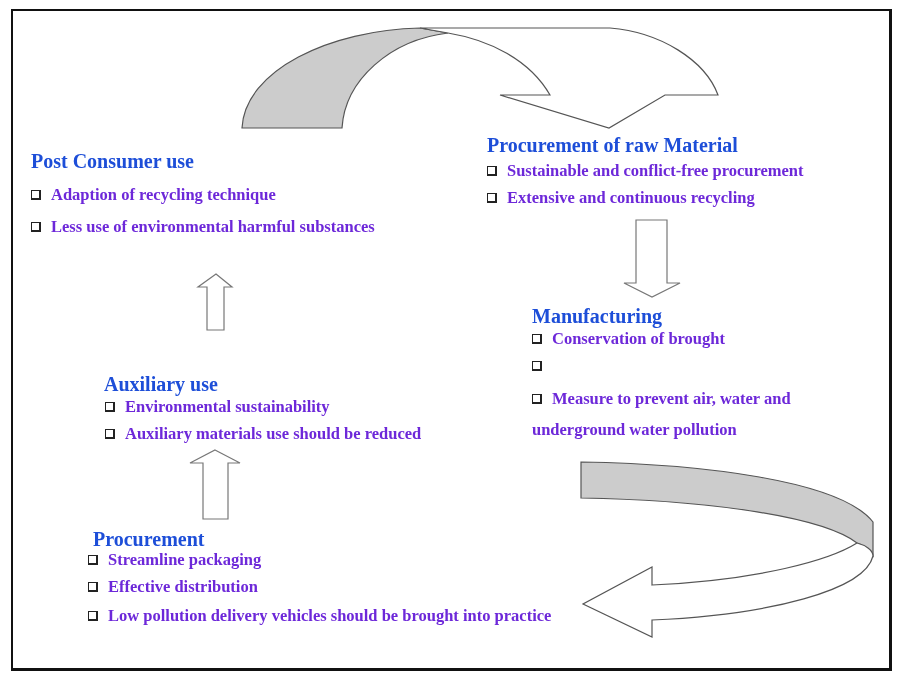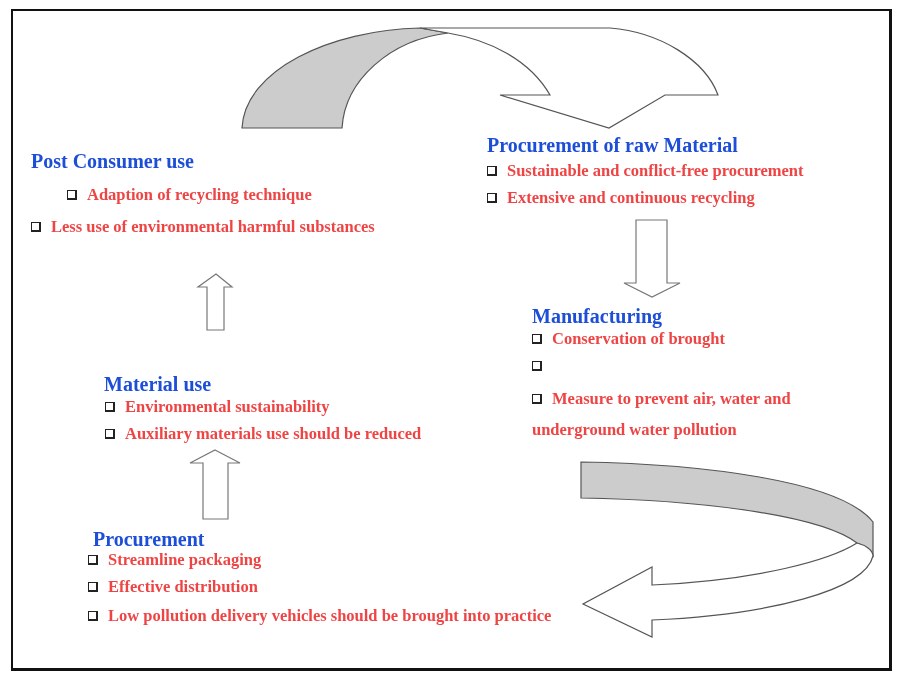--- a/index.html
+++ b/index.html
@@ -4,21 +4,21 @@
 <style>
   html, body { margin: 0; padding: 0; background: #ffffff; }
   body { width: 901px; height: 685px; position: relative; overflow: hidden;
          font-family: "Liberation Serif", "DejaVu Serif", serif; }
   #frame { position: absolute; left: 11px; top: 9px; width: 876px; height: 657px;
            border: 2px solid #111111; border-right-width: 3px; border-bottom-width: 3px;
            box-sizing: content-box; }
   svg#shapes { position: absolute; left: 0; top: 0; }
   .block { position: absolute; }
   .title { color: #1d4ed8; font-weight: bold; font-size: 20px; line-height: 24px; white-space: nowrap; }
-  .item { color: #ef4444; font-weight: bold; font-size: 16.5px; line-height: 19px; white-space: nowrap; margin-bottom: 8px; }
+  .item { color: #6d28d9; font-weight: bold; font-size: 16.5px; line-height: 19px; white-space: nowrap; margin-bottom: 8px; }
   .item.wrap { white-space: normal; }
   .box { display: inline-block; width: 10px; height: 10px; border: 1.5px solid #222;
          border-right-width: 2.5px; border-bottom-width: 2.5px; margin-right: 10px;
          vertical-align: 0px; box-sizing: border-box; }
 </style>
 </head>
 <body>
 
 <div id="frame"></div>
 
@@ -44,21 +44,21 @@
   <div class="item" style="margin-top:4px;">
     <span class="box"></span><span>Sustainable and conflict-free procurement</span>
   </div>
   <div class="item">
     <span class="box"></span><span>Extensive and continuous recycling</span>
   </div>
 </div>
 
 <div class="block" style="left:31px; top:149px;">
   <div class="title">Post Consumer use</div>
-  <div class="item" style="margin-top:12px;margin-left:36px;">
+  <div class="item" style="margin-top:12px;">
     <span class="box"></span><span>Adaption of recycling technique</span>
   </div>
   <div class="item" style="margin-top:13px;">
     <span class="box"></span><span>Less use of environmental harmful substances</span>
   </div>
 </div>
 
 <div class="block" style="left:532px; top:304px; width:340px;">
   <div class="title">Manufacturing</div>
   <div class="item" style="margin-top:1px;">
@@ -66,21 +66,21 @@
   </div>
   <div class="item">
     <span class="box"></span>
   </div>
   <div class="item wrap" style="line-height:31px;">
     <span class="box"></span><span>Measure to prevent air, water and underground water pollution</span>
   </div>
 </div>
 
 <div class="block" style="left:104px; top:372px;">
-  <div class="title">Material use</div>
+  <div class="title">Auxiliary use</div>
   <div class="item" style="margin-top:1px; margin-left:1px;">
     <span class="box"></span><span>Environmental sustainability</span>
   </div>
   <div class="item" style="margin-left:1px;">
     <span class="box"></span><span>Auxiliary materials use should be reduced</span>
   </div>
 </div>
 
 <div class="block" style="left:88px; top:527px; width:495px;">
   <div class="title" style="margin-left:5px;">Procurement</div>

